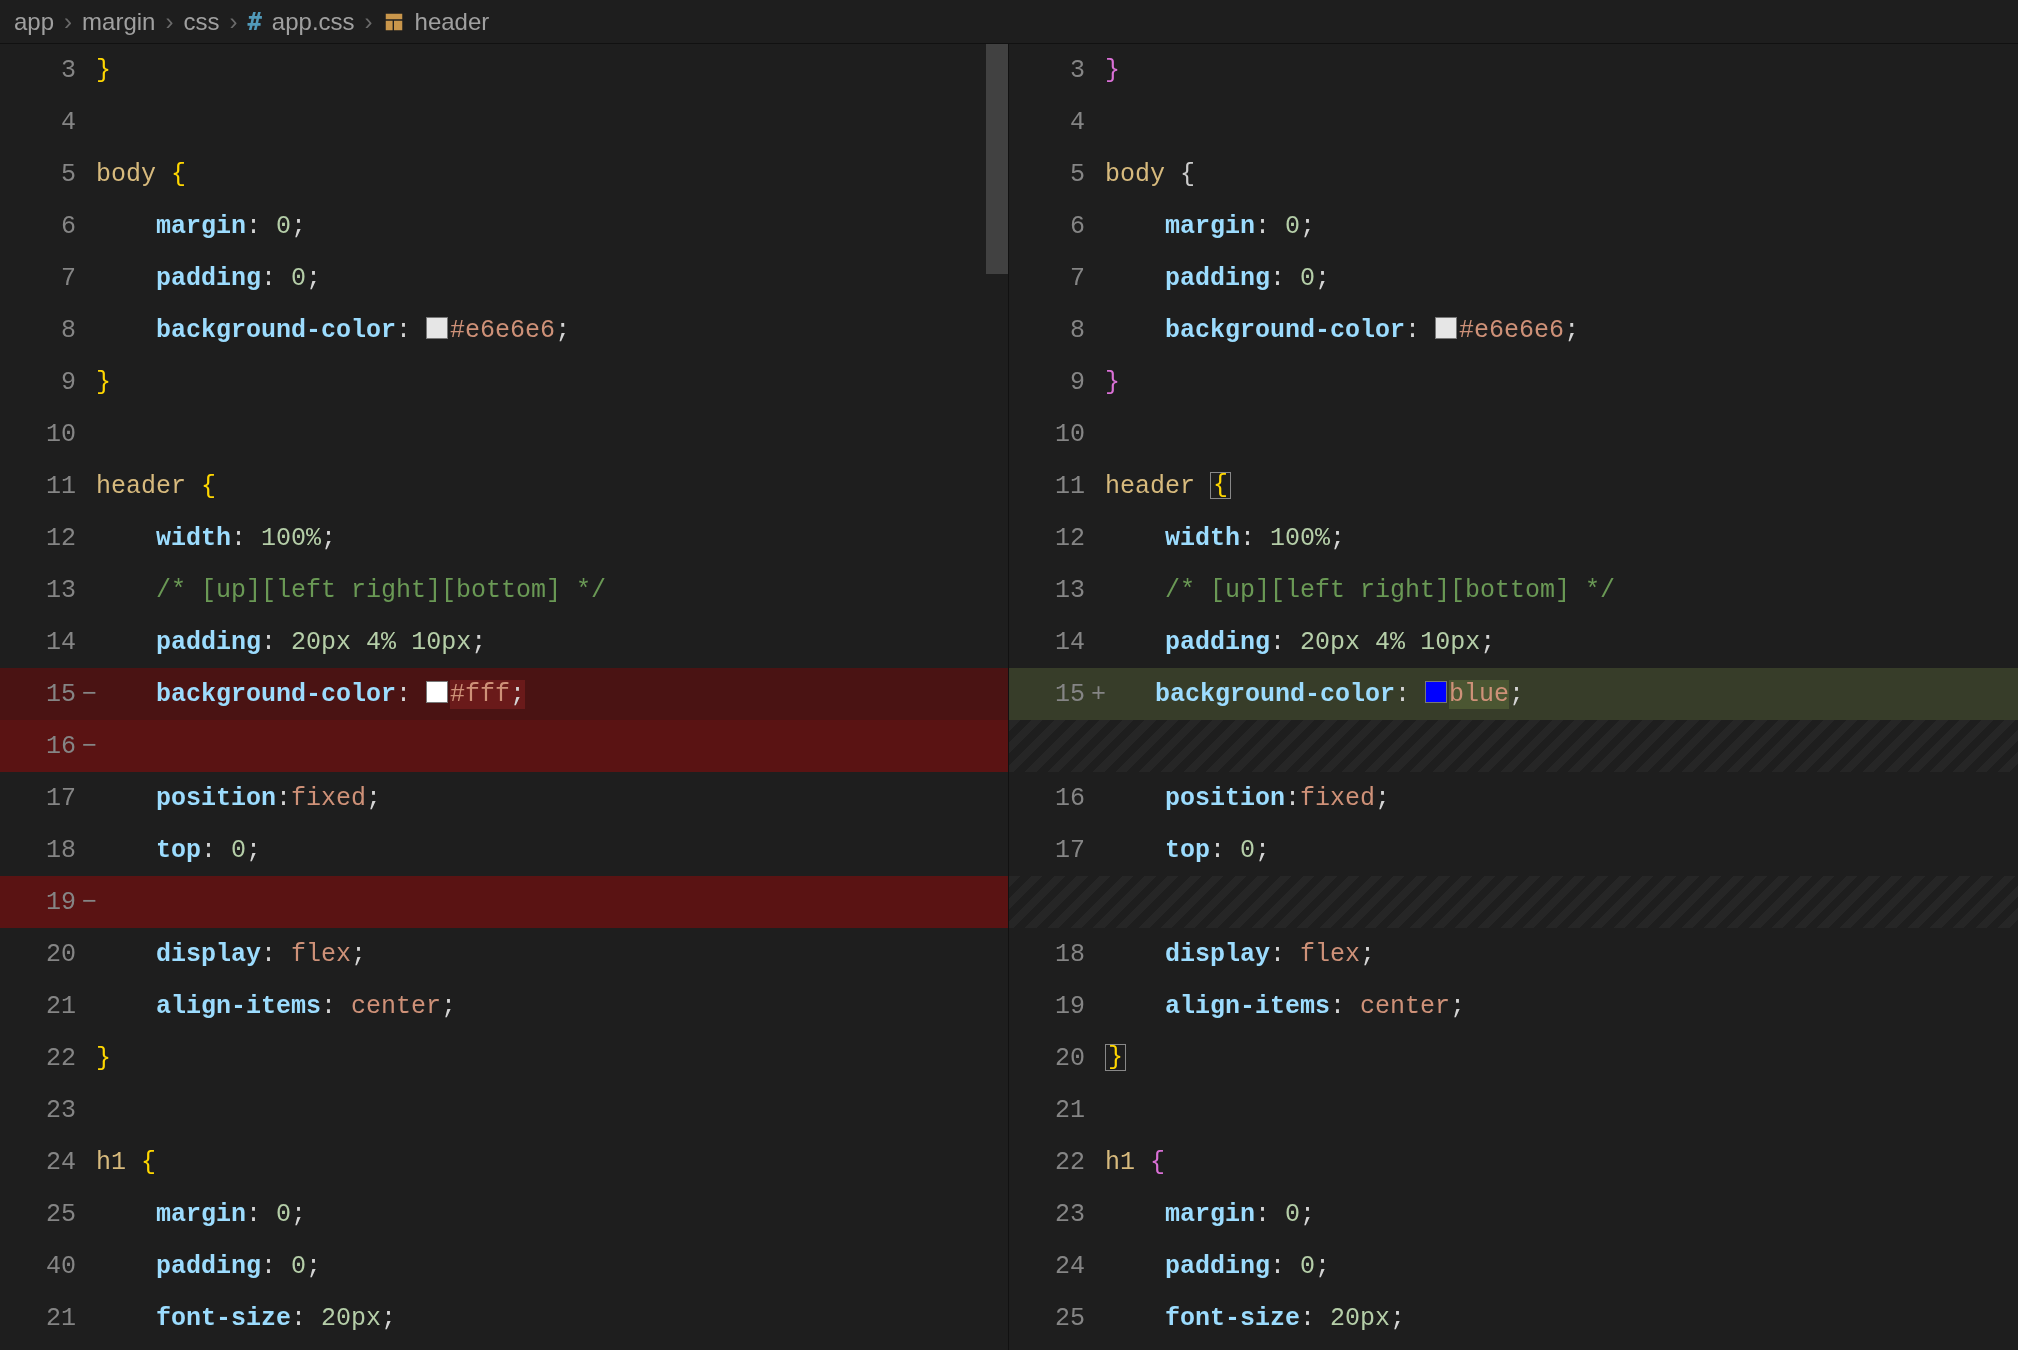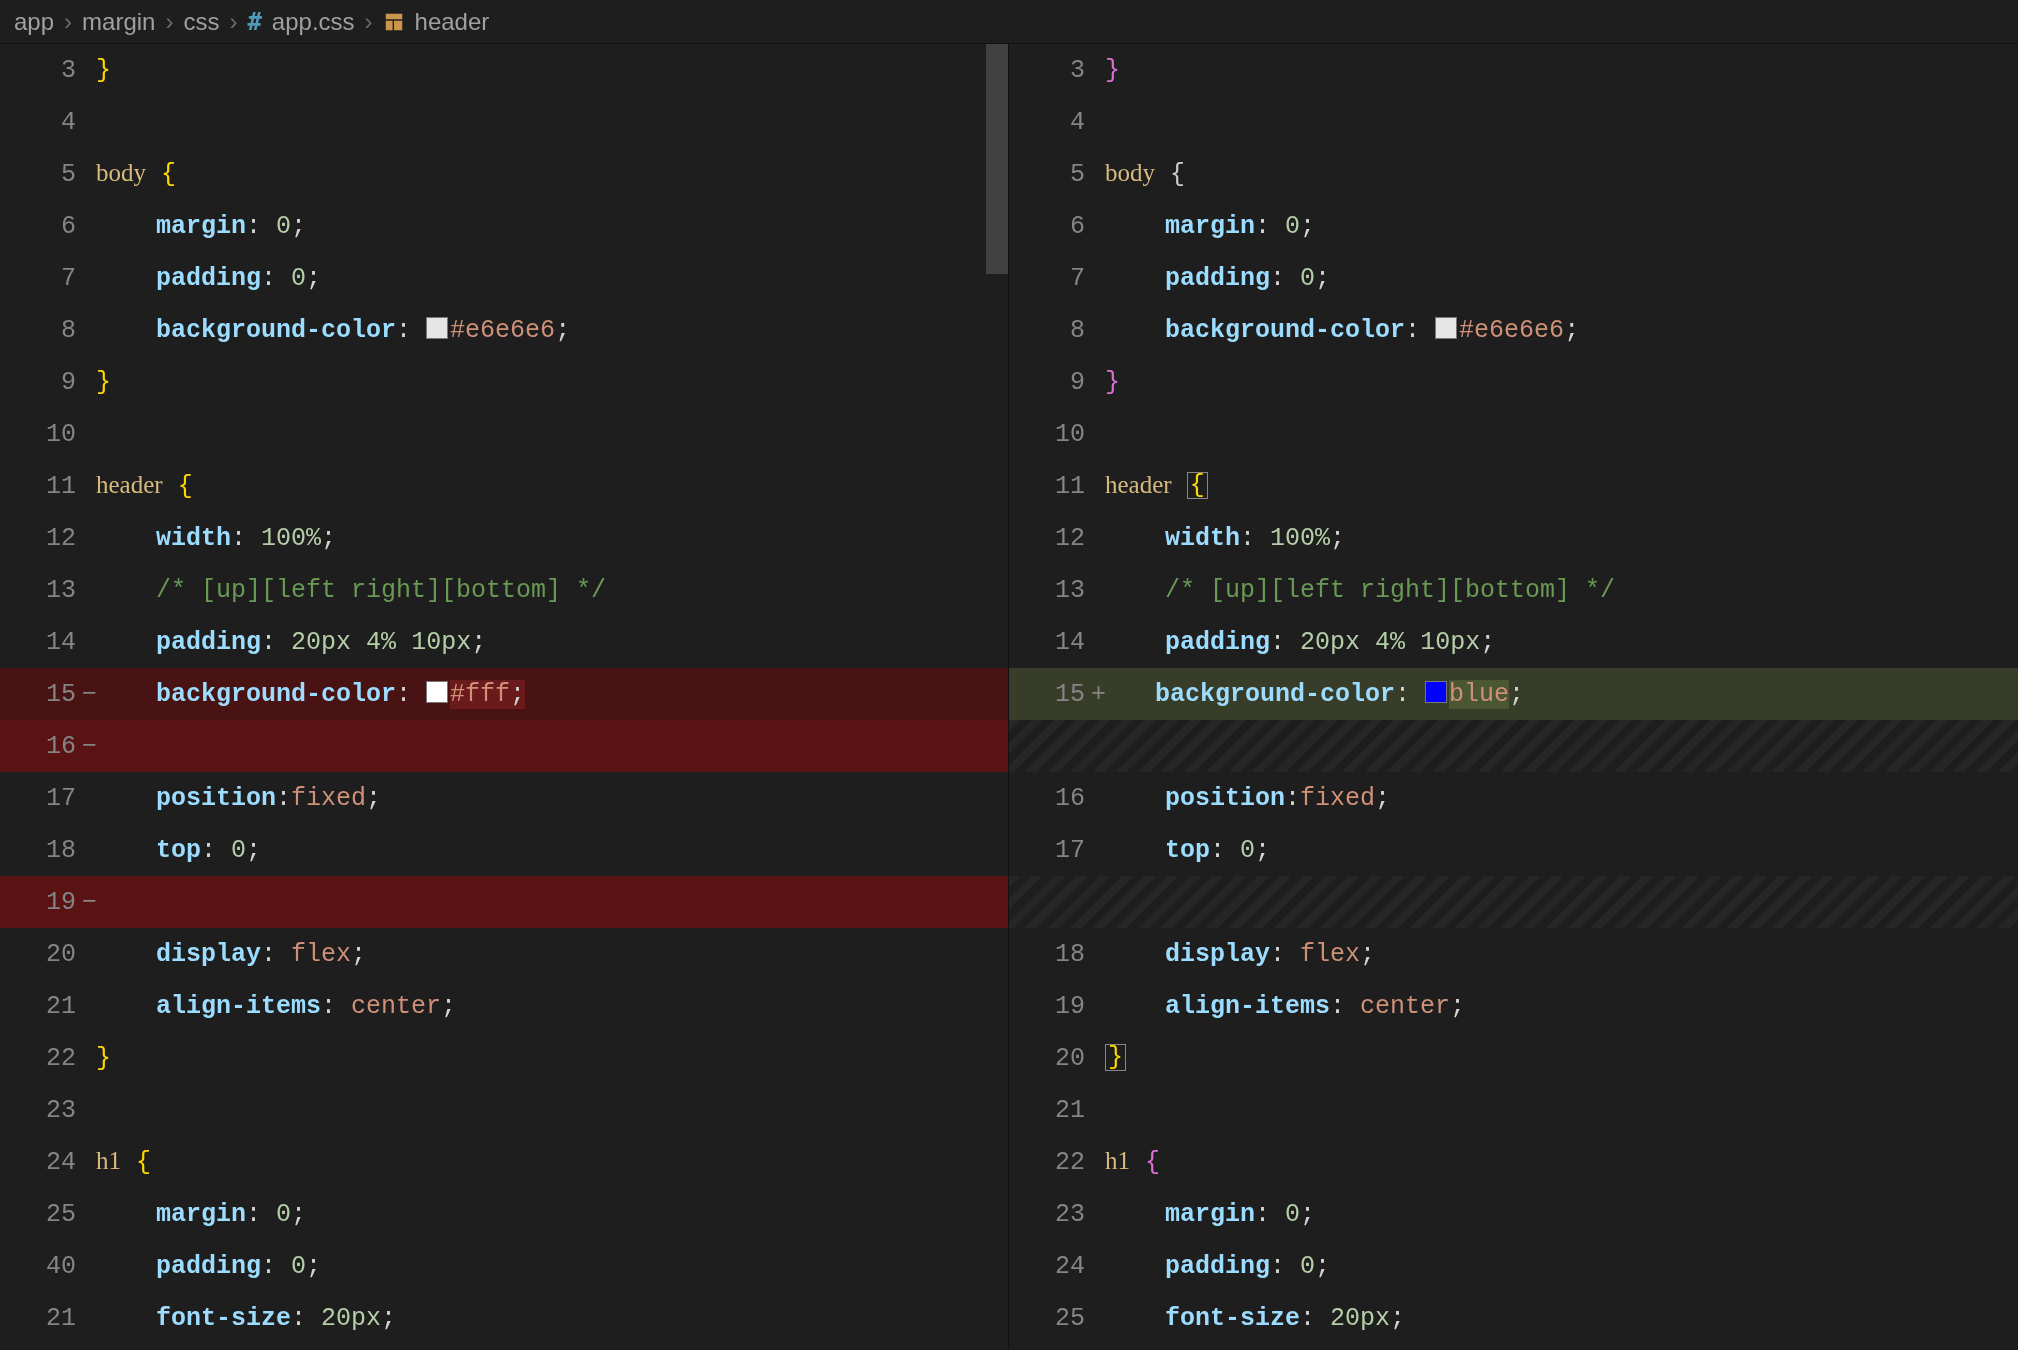--- a/index.html
+++ b/index.html
@@ -53,21 +53,21 @@
   .line .code { flex:1 1 auto; font-size:25px; }
   .line.deleted { background:var(--del-bg); }
   .line.deleted.strong { background:#5a1313; }
   .line.deleted .word-del { background:var(--del-bg2); }
   .line.added { background:var(--add-bg); }
   .line.added .word-add { background:var(--add-word);margin-top:41px; }
   .line.added .marker-bar { display:inline-block; width:5px; height:100%; background:#c0c0c0; margin-right:0; align-self:stretch;}
   .line.shade {
     background: repeating-linear-gradient(135deg, #262626 0 8px, #1e1e1e 8px 16px);
   }
-  .sel { color:var(--selector);font-family:Liberation Serif, serif; }
+  .sel { color:var(--selector); }
   .pn { color:var(--punct); }
   .pr { color:var(--prop);font-weight:bold; }
   .nu { color:var(--num); }
   .va { color:var(--val);font-family:Liberation Mono, monospace; }
   .cm { color:var(--comment); }
   .by { color:var(--bracket-y); }
   .bm { color:var(--bracket-m); }
   .sw { display:inline-block; width:22px; height:22px; border:1px solid #777; vertical-align:middle; transform:translateY(-2px); margin-right:2px;}
   .box {
     display:inline-block; border:1px solid #888; padding:0 2px; line-height:1; transform:translateY(-1px);

